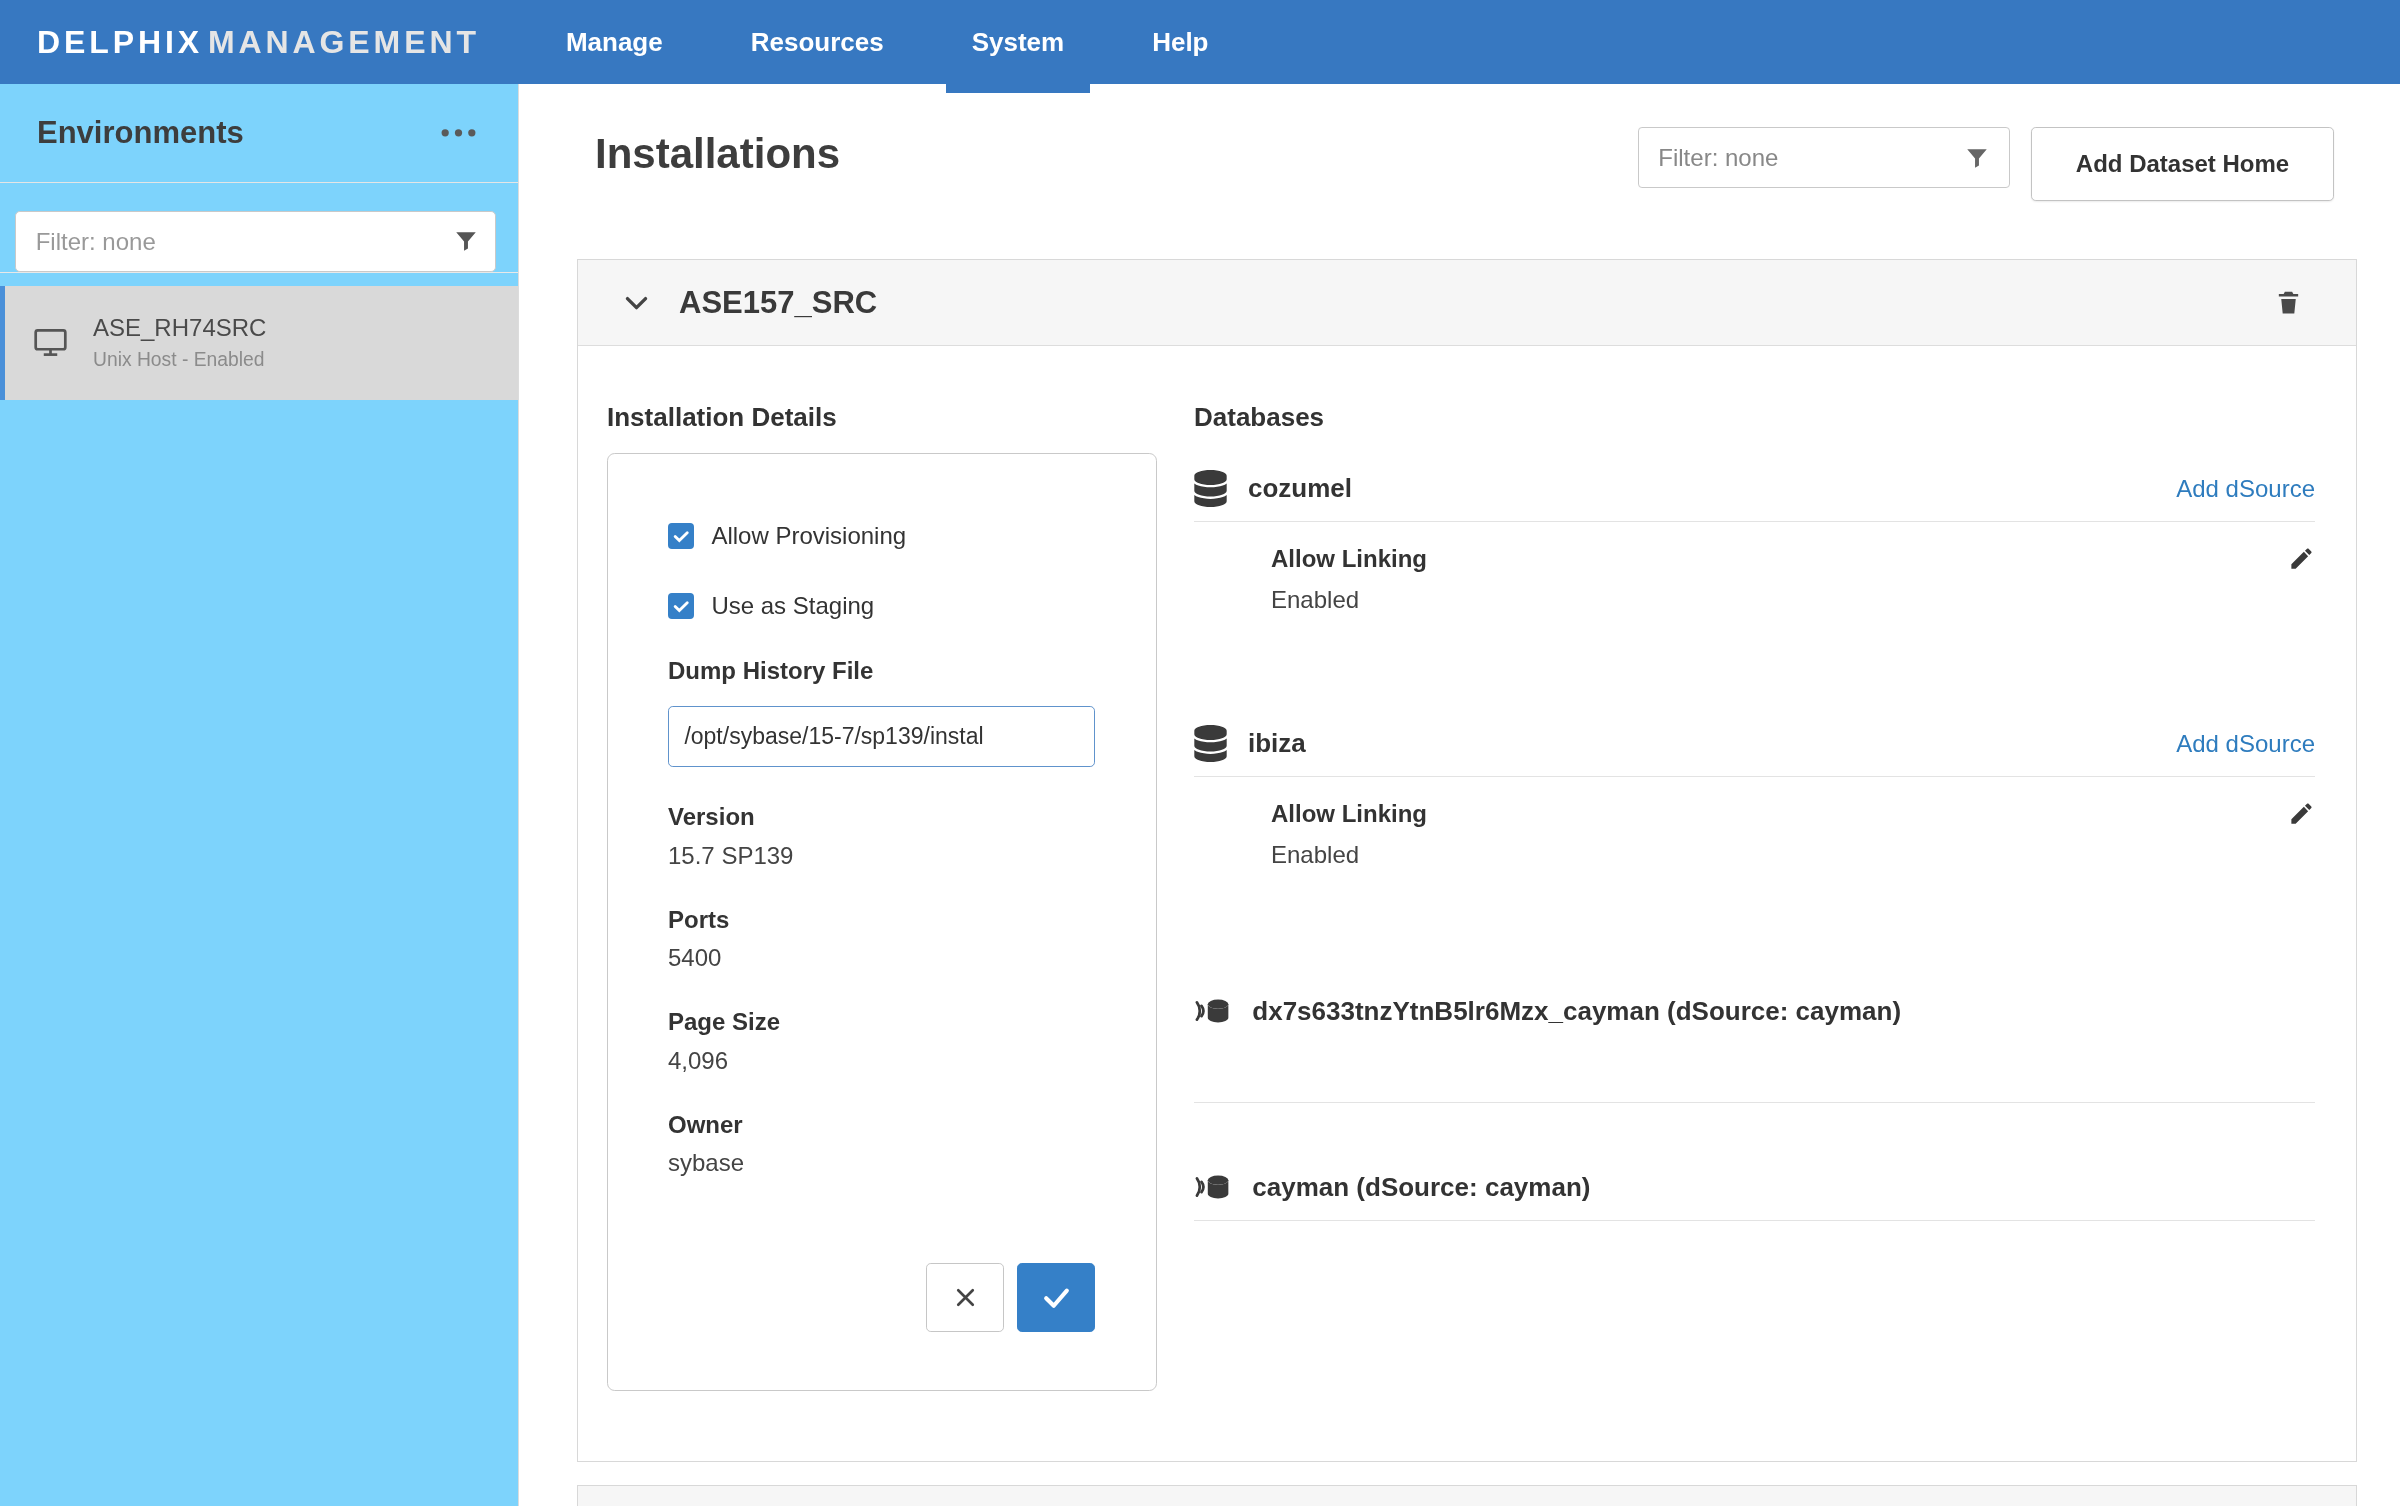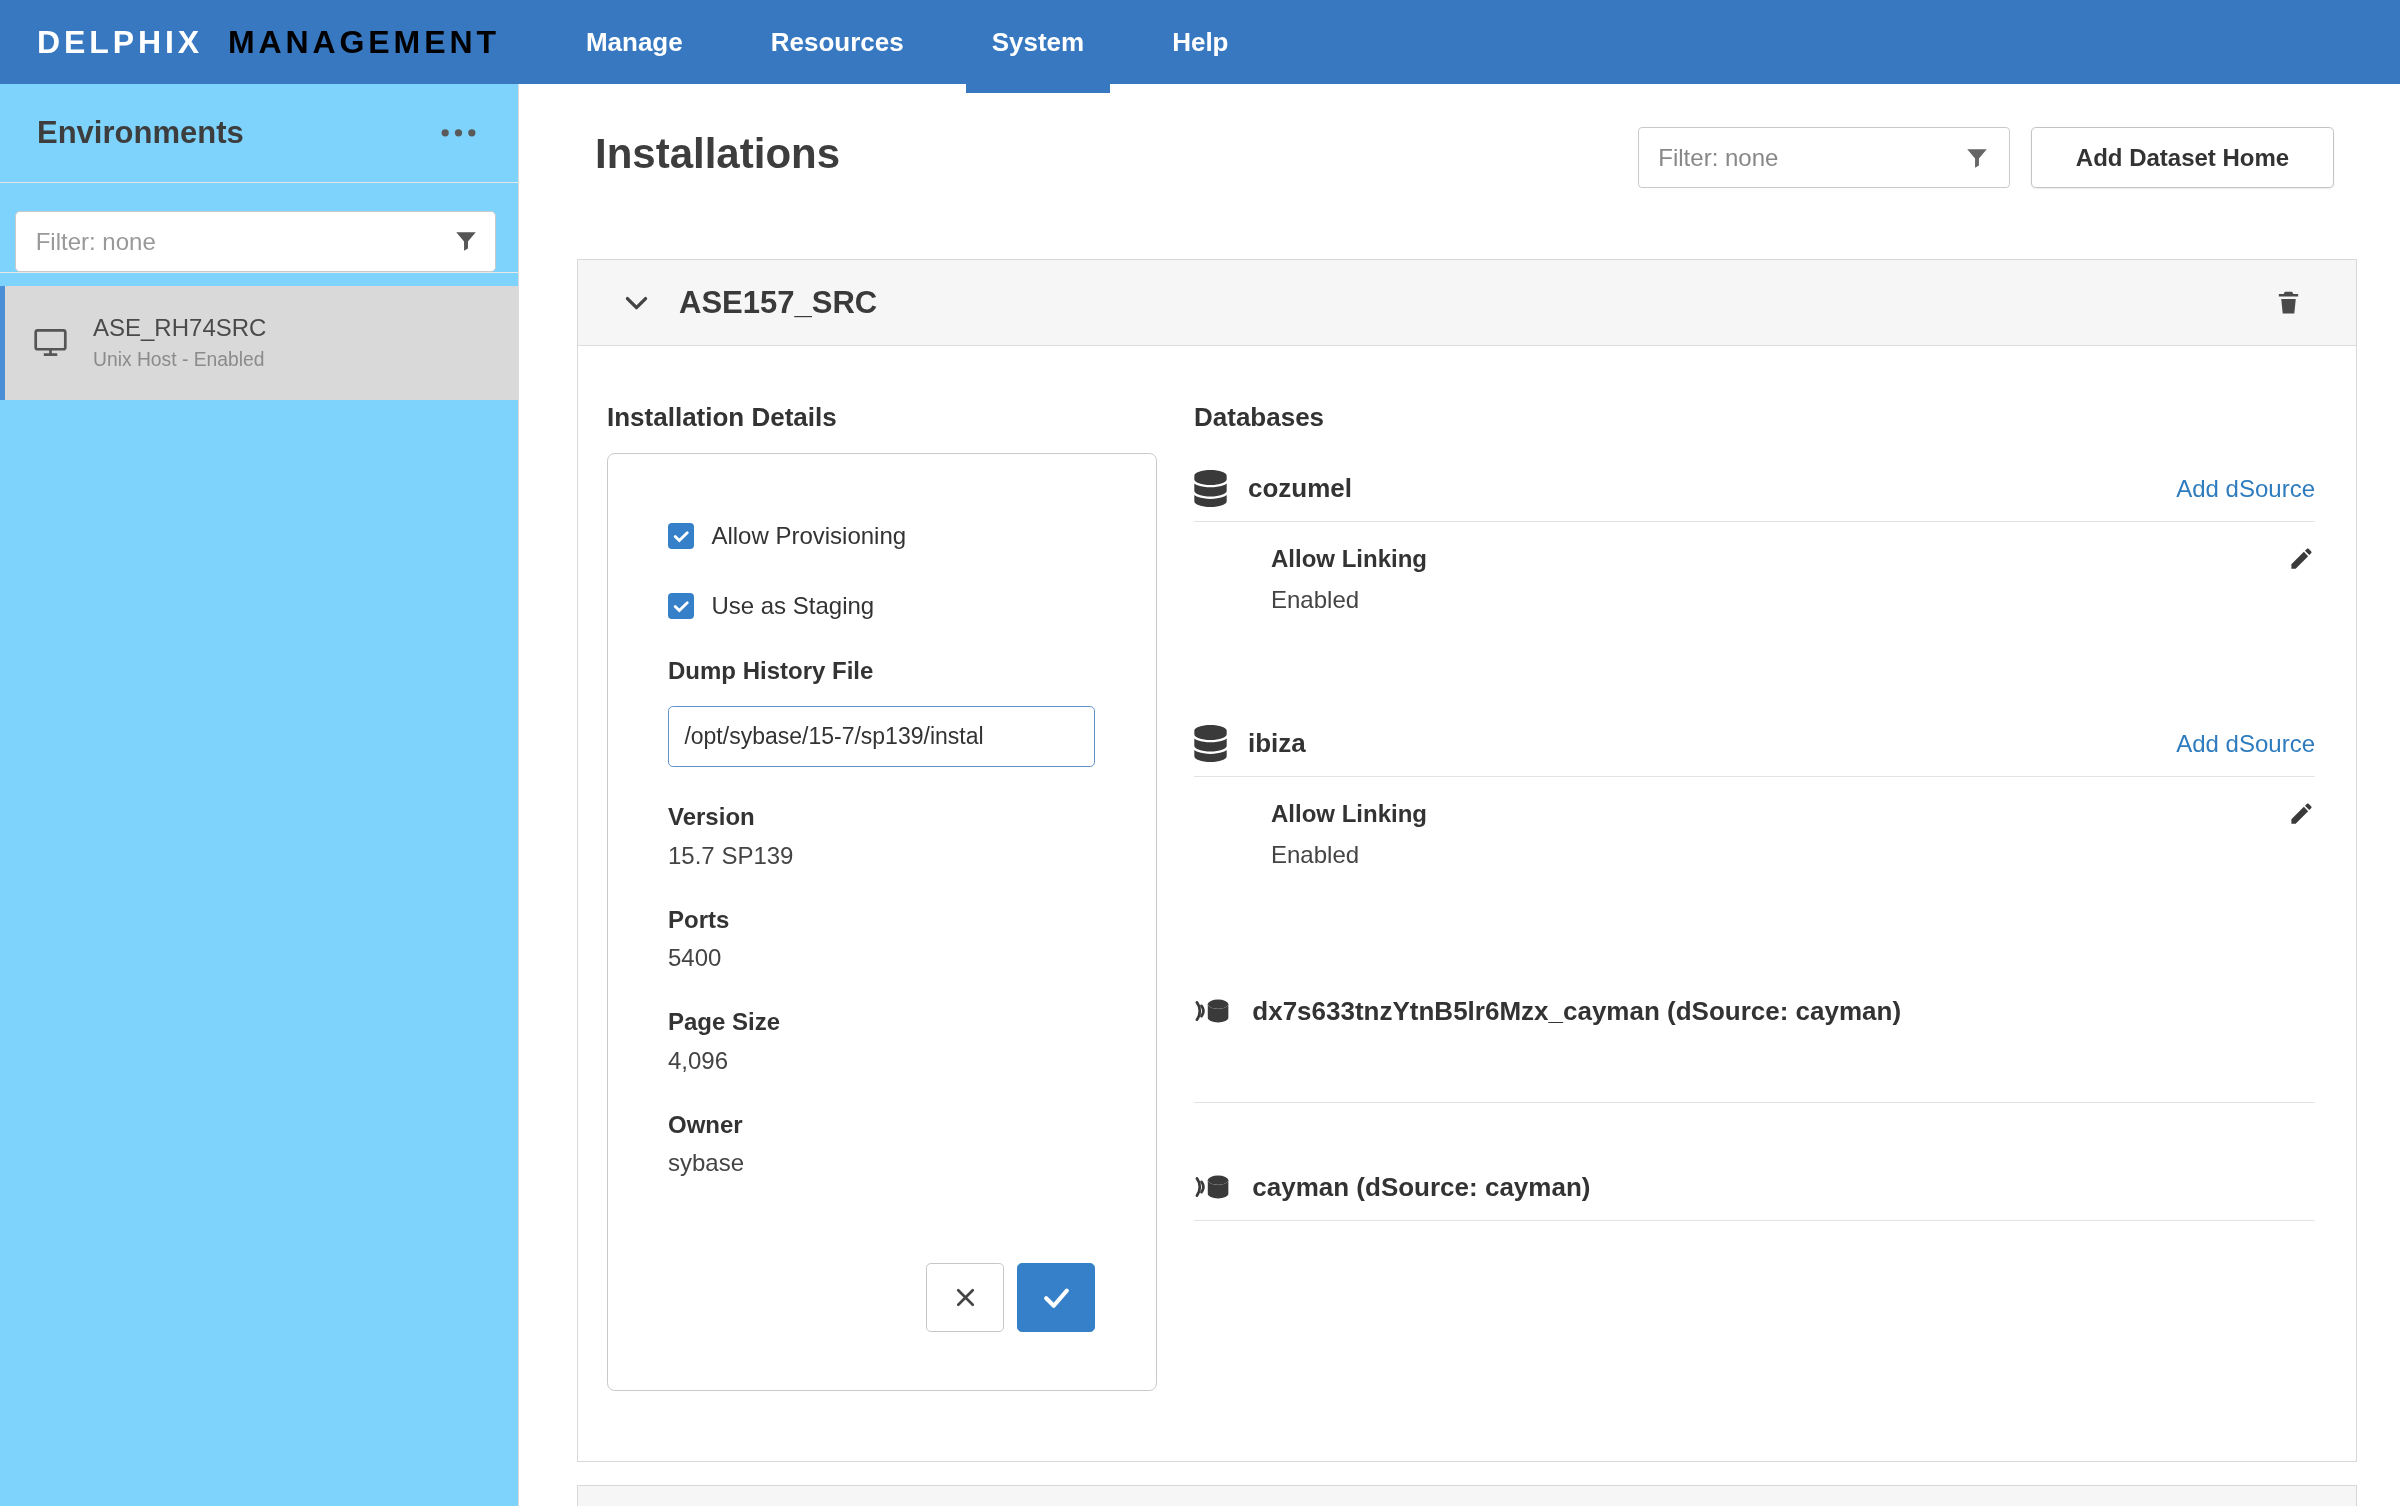--- a/index.html
+++ b/index.html
@@ -5,21 +5,21 @@
   * { margin:0; padding:0; box-sizing:border-box; }
   html,body { width:2400px; height:1506px; overflow:hidden; background:#fff;
               font-family:"Liberation Sans", sans-serif; color:#333; }
 
   
   .header { position:absolute; top:0; left:0; width:2400px; height:84px;
             background:#3778c1; display:flex; align-items:center;
             padding-left:37px; z-index:10; }
   .brand { font-size:32px; font-weight:bold; letter-spacing:3.9px; color:#fff;
            white-space:nowrap; }
-  .brand-secondary { color:#000000; margin-left:25px; font-weight:bold; }
+  .brand-secondary { color:#e5e5e5; margin-left:5px; font-weight:bold; }
   .nav { display:flex; margin-left:56px; height:100%;gap:28px; }
   .nav-item { position:relative; display:flex; align-items:center;
               padding:0 30px; color:#fff; font-weight:bold; font-size:26px;
               cursor:pointer; white-space:nowrap; }
   .nav-item.active::after { content:""; position:absolute; left:3.9px; right:3.9px;
               bottom:-8.7px; height:8.7px; background:#3778c1; }
 
   
   .sidebar { position:absolute; top:84px; left:0; width:519px; bottom:0;
              background:#7dd3fc; border-right:1px solid #dcdcdc; }
@@ -49,21 +49,21 @@
           background:#fff; }
   .main-title { position:absolute; left:75px; top:46px; font-size:42px;
           font-weight:bold; color:#3d3d3d; }
 
   .filter-select { position:absolute; left:1118px; top:43px; width:372px;
           height:61px; border:1px solid #c9c9c9; border-radius:3.9px;
           display:flex; align-items:center; padding:0 19.3px; cursor:pointer;
           background:#fff; }
   .filter-select .sel-text { font-size:24px; color:#888; flex:1; }
 
-  .add-btn { position:absolute; left:1511px; top:43px; width:303px; height:61px;
+  .add-btn { position:absolute; left:1511px; top:43px; width:303px; height:74px;
           background:#fff; border:1px solid #c3c3c3; border-radius:4.8px;
           font-size:24px; font-weight:bold; color:#333; font-family:inherit;
           cursor:pointer; box-shadow:0 1px 1.9px rgba(0,0,0,0.08); }
 
   
   .card { position:absolute; left:57px; width:1780px;
           border:1px solid #d8d8d8; background:#fff; }
   .card1 { top:175px; height:1203px; }
   .card2 { top:1401px; height:106px; }
   .card-header { height:86px; background:#f6f6f6; border-bottom:1px solid #ddd;

